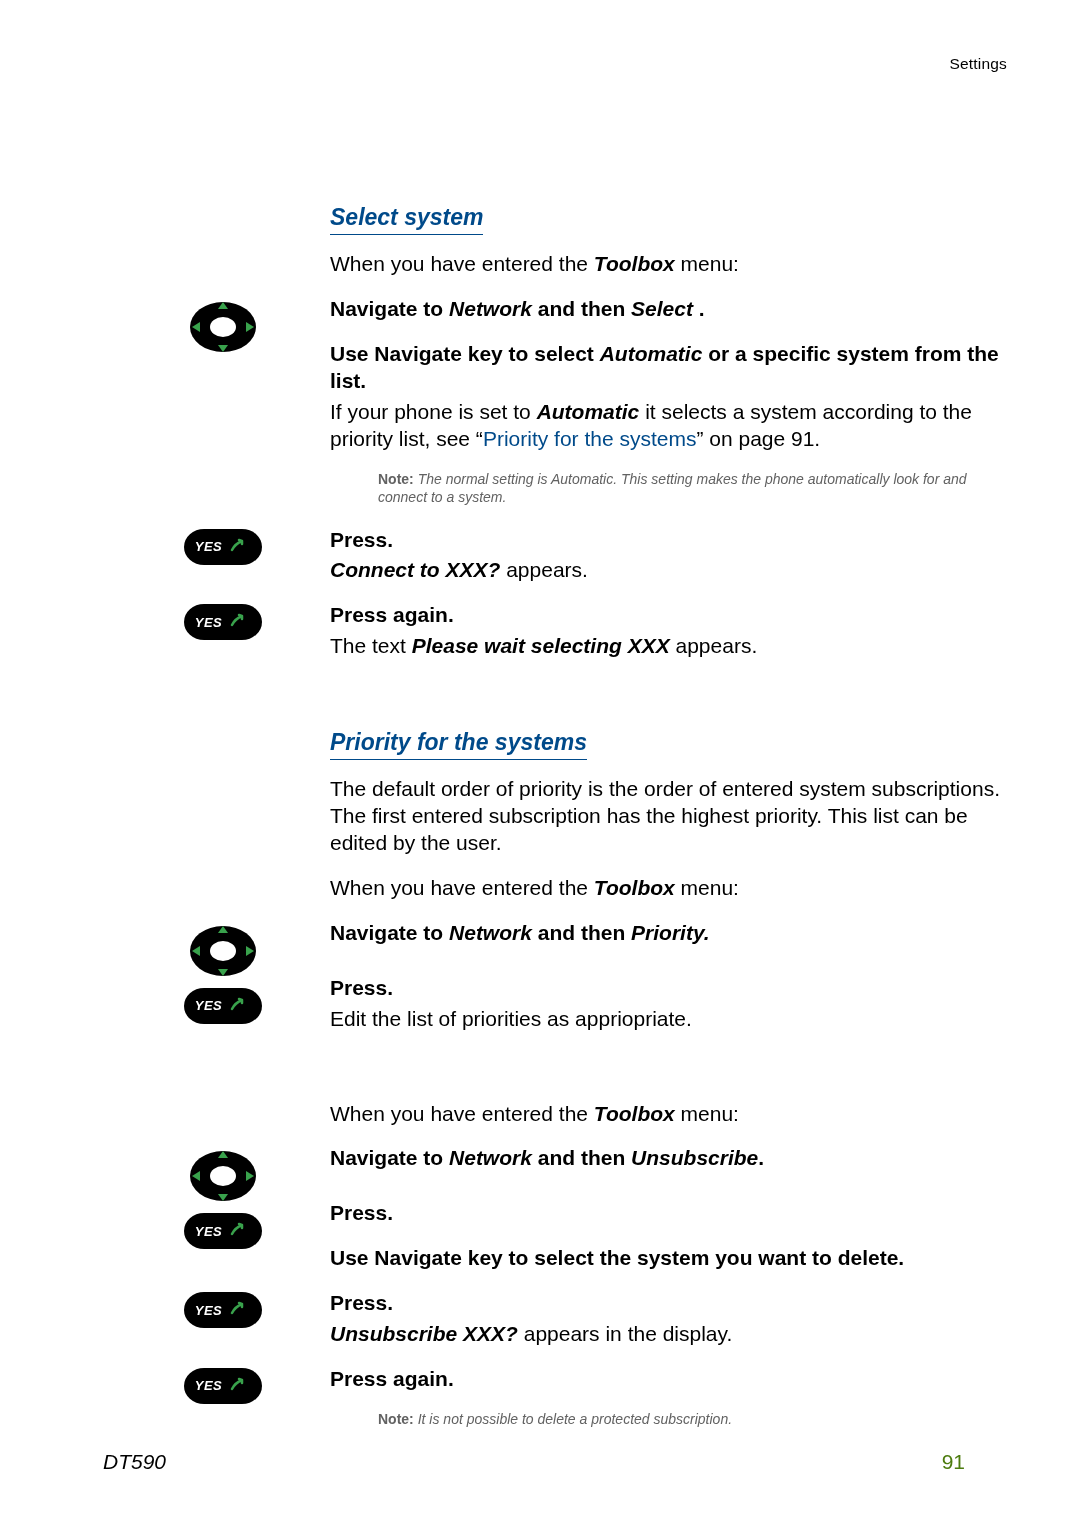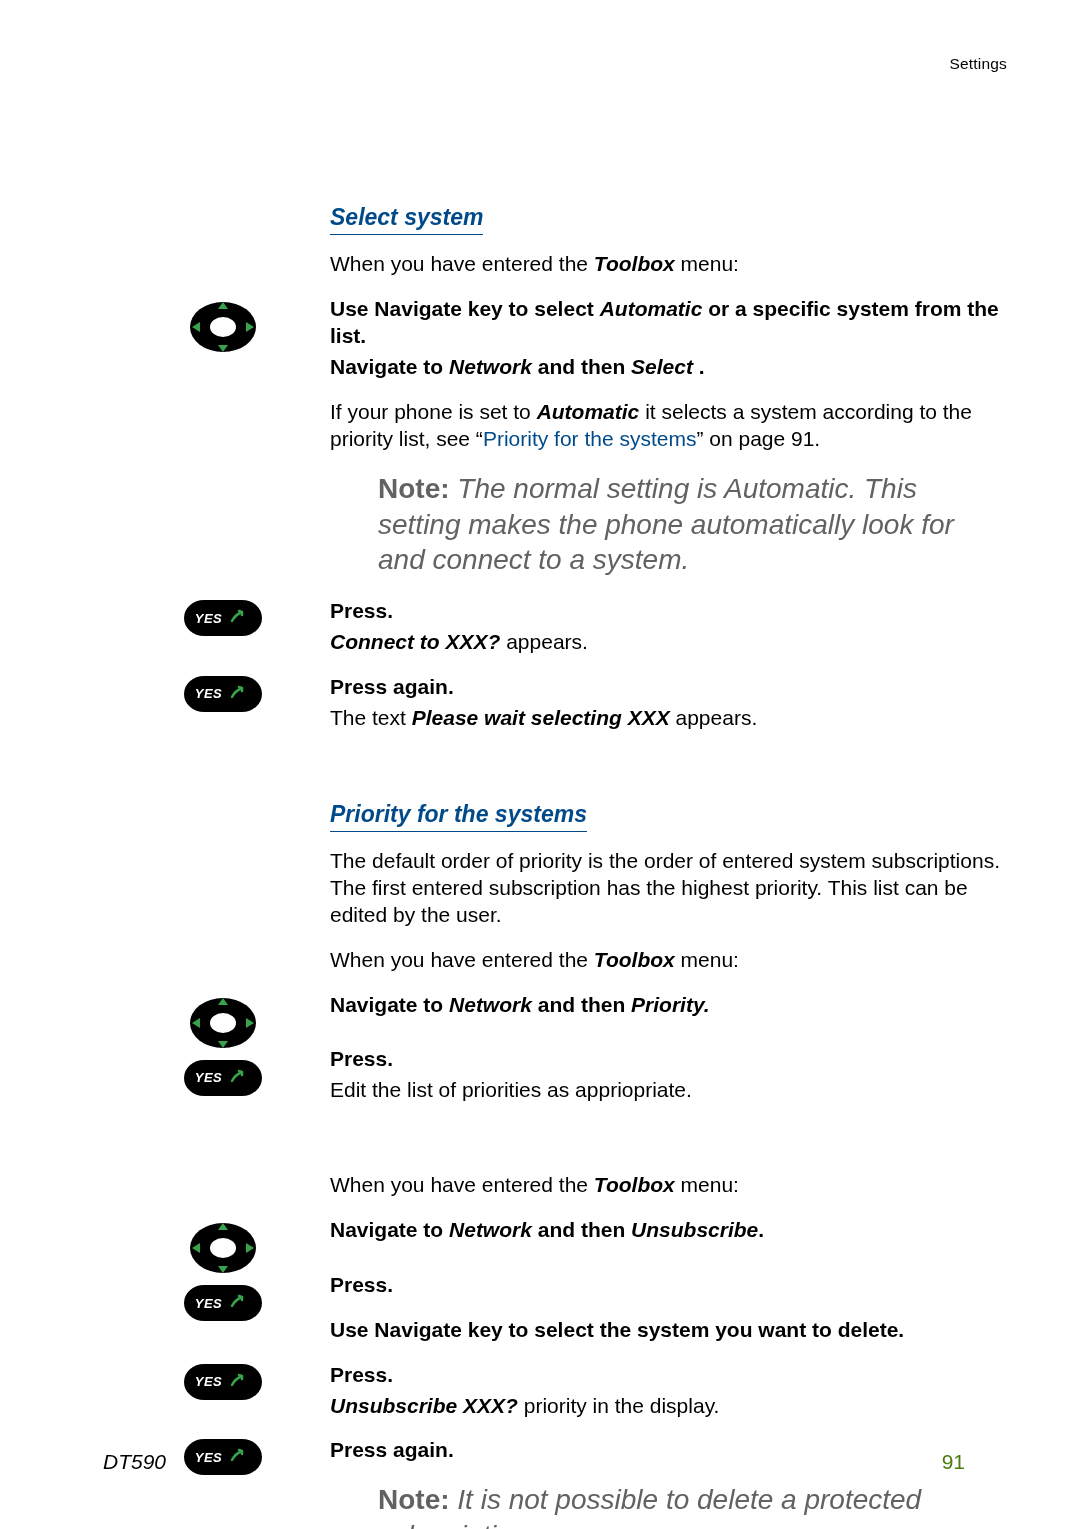--- a/index.html
+++ b/index.html
@@ -53,21 +53,21 @@
     display: inline-block;
   }
   .para { margin: 0 0 18px 0; }
   .tight { margin-bottom: 4px; }
   .bi { font-weight: 700; font-style: italic; margin-top: 34px; }
   .b { font-weight: 700; }
   .link-inline { color: #004a8a; }
   .note-block {
     padding-left: 48px;
     margin: 12px 0 20px 0;
-    font-size: 28px;
+    font-size: 14px;
     line-height: 1.28;
   }
   .note-label { font-weight: 700; color: #626262; }
   .note-text { font-style: italic; color: #626262; }
   .section-gap { height: 50px; }
   .footer {
     position: absolute;
     left: 103px;
     right: 115px;
     bottom: 55px;
@@ -122,25 +122,25 @@
           <ellipse cx="36" cy="28" rx="33" ry="25" fill="#000"></ellipse>
           <ellipse cx="36" cy="28" rx="13" ry="10" fill="#fff"></ellipse>
           <polygon points="36,3 31,10 41,10" fill="#39a24c"></polygon>
           <polygon points="36,53 31,46 41,46" fill="#39a24c"></polygon>
           <polygon points="5,28 13,23 13,33" fill="#39a24c"></polygon>
           <polygon points="67,28 59,23 59,33" fill="#39a24c"></polygon>
         </svg>
       </div>
     </div>
     <div class="textcol">
+      <p class="para b">
+        <span>Navigate to </span><span class="bi">Network</span><span> and then </span><span class="bi">Select </span><span>.</span>
+      </p>
       <p class="para tight b">
         <span>Use Navigate key to select </span><span class="bi">Automatic</span><span> or a specific system from the list.</span>
-      </p>
-      <p class="para b">
-        <span>Navigate to </span><span class="bi">Network</span><span> and then </span><span class="bi">Select </span><span>.</span>
       </p>
       <p class="para">
         <span>If your phone is set to </span><span class="bi">Automatic</span><span> it selects a system according to the priority list, see “</span><span class="link-inline">Priority for the systems</span><span>” on page 91.</span>
       </p>
       <div class="note-block">
         <span class="note-label">Note:</span>
         <span> </span>
         <span class="note-text">The normal setting is Automatic. This setting makes the phone automatically look for and connect to a system.</span>
       </div>
     </div>
@@ -265,21 +265,21 @@
       <div class="yes-btn">
         <span class="lbl">YES</span>
         <svg width="22" height="22" viewBox="0 0 22 22">
             <path d="M4 14 C6 10,9 7,14 5 M14 5 l-3 -1 M14 5 l0 3" stroke="#39a24c" stroke-width="2.5" fill="none" stroke-linecap="round" stroke-linejoin="round"></path>
           </svg>
       </div>
     </div>
     <div class="textcol">
       <p class="para tight b">Press.</p>
       <p class="para">
-        <span class="bi">Unsubscribe XXX?</span><span> priority in the display.</span>
+        <span class="bi">Unsubscribe XXX?</span><span> appears in the display.</span>
       </p>
     </div>
   </div>
 
   <div class="row">
     <div class="iconcol">
       <div class="yes-btn">
         <span class="lbl">YES</span>
         <svg width="22" height="22" viewBox="0 0 22 22">
             <path d="M4 14 C6 10,9 7,14 5 M14 5 l-3 -1 M14 5 l0 3" stroke="#39a24c" stroke-width="2.5" fill="none" stroke-linecap="round" stroke-linejoin="round"></path>

